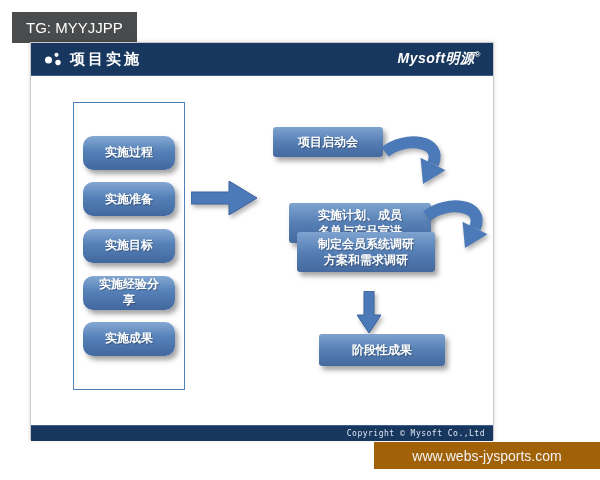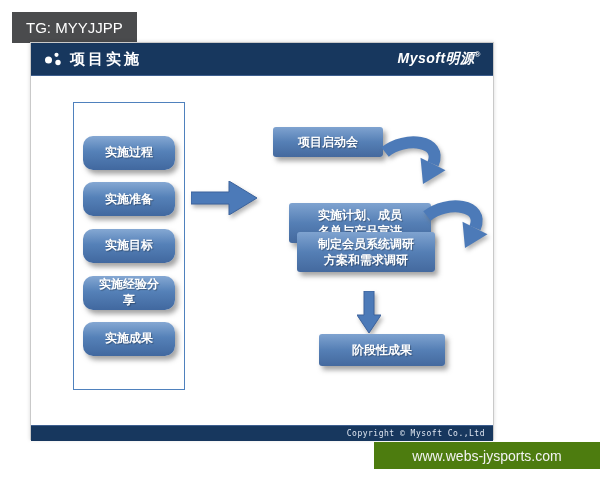--- a/index.html
+++ b/index.html
@@ -14,21 +14,21 @@
   
   .tg-badge {
     position: absolute; left: 12px; top: 4px;
     background: #4a4b4d; color: #ffffff;
     font-size: 15px; line-height: 31px;
     padding: 0 14px; height: 31px; margin-top: 8px;
   }
   .url-bar {
     position: absolute; right: 0; top: 442px;
     width: 226px; height: 27px;
-    background: #4d7c0f; color: #f2f2f2;
+    background: #a16207; color: #f2f2f2;
     font-size: 14px;
     display: flex; align-items: center; justify-content: center;
   }
 
   
   .slide {
     position: absolute; left: 30px; top: 42px;
     width: 464px; height: 398px;
     background: #ffffff;
     border: 1px solid #c9c9c9;

